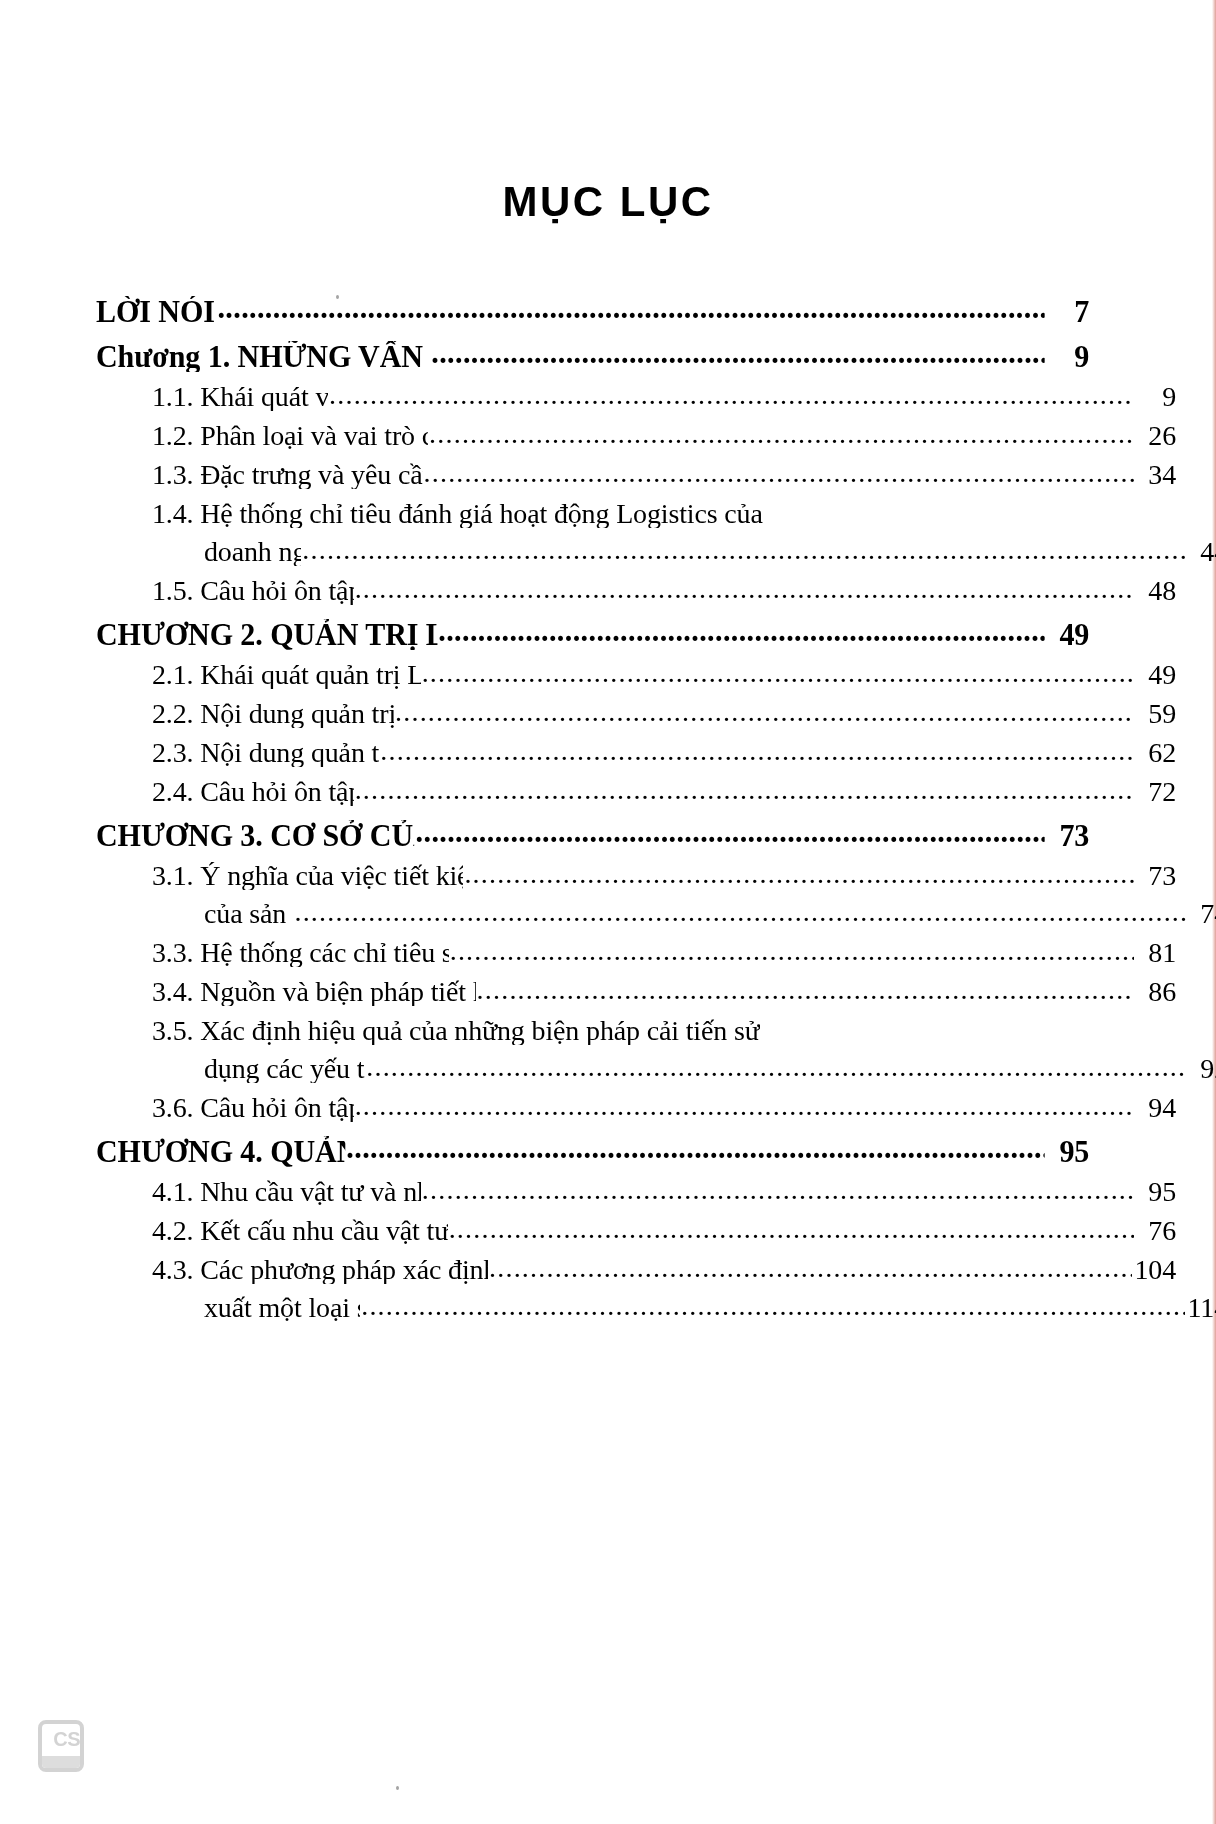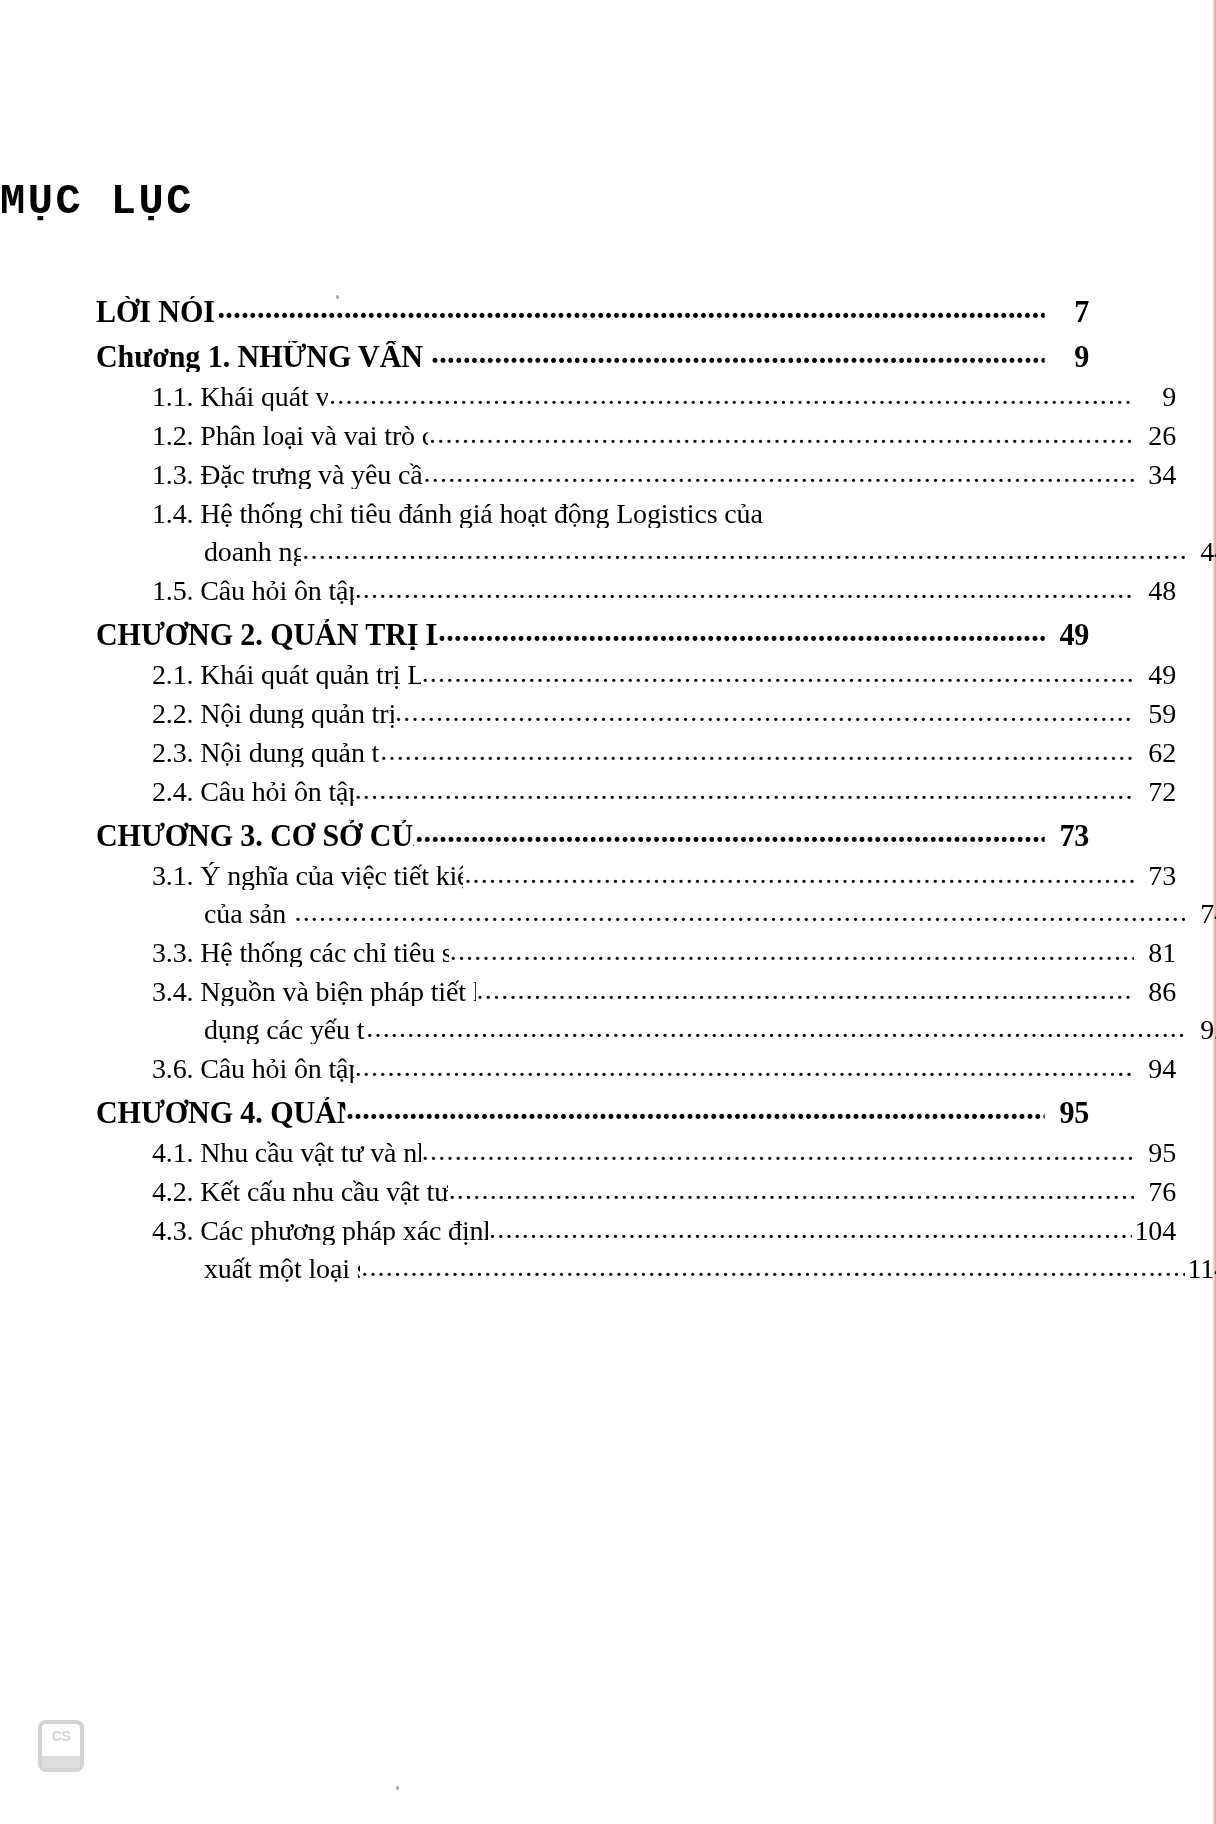--- a/index.html
+++ b/index.html
@@ -33,25 +33,25 @@
     position: absolute;
     inset: 0;
   }
 
   
   .doc-title {
     position: absolute;
     left: 0;
     right: 0;
     top: 178px;
-    text-align: left;
+    text-align: center;
     font-size: 42px;
     font-weight: 700;
     letter-spacing: 2.5px;
-    font-family: Liberation Mono, monospace;
+    font-family: Liberation Sans, sans-serif;
   }
 
   
   .toc {
     position: absolute;
     left: 96px;
     top: 296px;
     width: 1024px;
   }
 
@@ -140,22 +140,22 @@
     box-sizing: border-box;
     position: relative;
     overflow: hidden;
     background: #ffffff;
   }
   .cs-badge span {
     position: absolute;
     top: 4px;
     left: 0;
     right: 0;
-    text-align: center;
-    font-size: 14px;
+    text-align: right;
+    font-size: 20px;
     font-weight: 700;
     color: #b9b9b9;
     letter-spacing: -0.5px;
     font-family: "Liberation Sans", "DejaVu Sans", sans-serif;
   }
   .cs-badge::after {
     content: "";
     position: absolute;
     left: 0; right: 0; bottom: 0;
     height: 12px;
@@ -271,20 +271,23 @@
       <div class="toc-row lvl-section">
         <span class="label">3.3. Hệ thống các chỉ tiêu sử dụng các yếu tố vật chất</span>
         <span class="leader"></span>
         <span class="pageno">81</span>
       </div>
       <div class="toc-row lvl-section">
         <span class="label">3.4. Nguồn và biện pháp tiết kiệm trong sản xuất kinh doanh</span>
         <span class="leader"></span>
         <span class="pageno">86</span>
       </div>
+      <div class="toc-row lvl-section nolead">
+        <span class="label">3.5. Xác định hiệu quả của những biện pháp cải tiến sử</span>
+      </div>
       <div class="toc-row lvl-section cont">
         <span class="label">dụng các yếu tố vật chất</span>
         <span class="leader"></span>
         <span class="pageno">92</span>
       </div>
       <div class="toc-row lvl-section">
         <span class="label">3.6. Câu hỏi ôn tập và thảo luận</span>
         <span class="leader"></span>
         <span class="pageno">94</span>
       </div>

